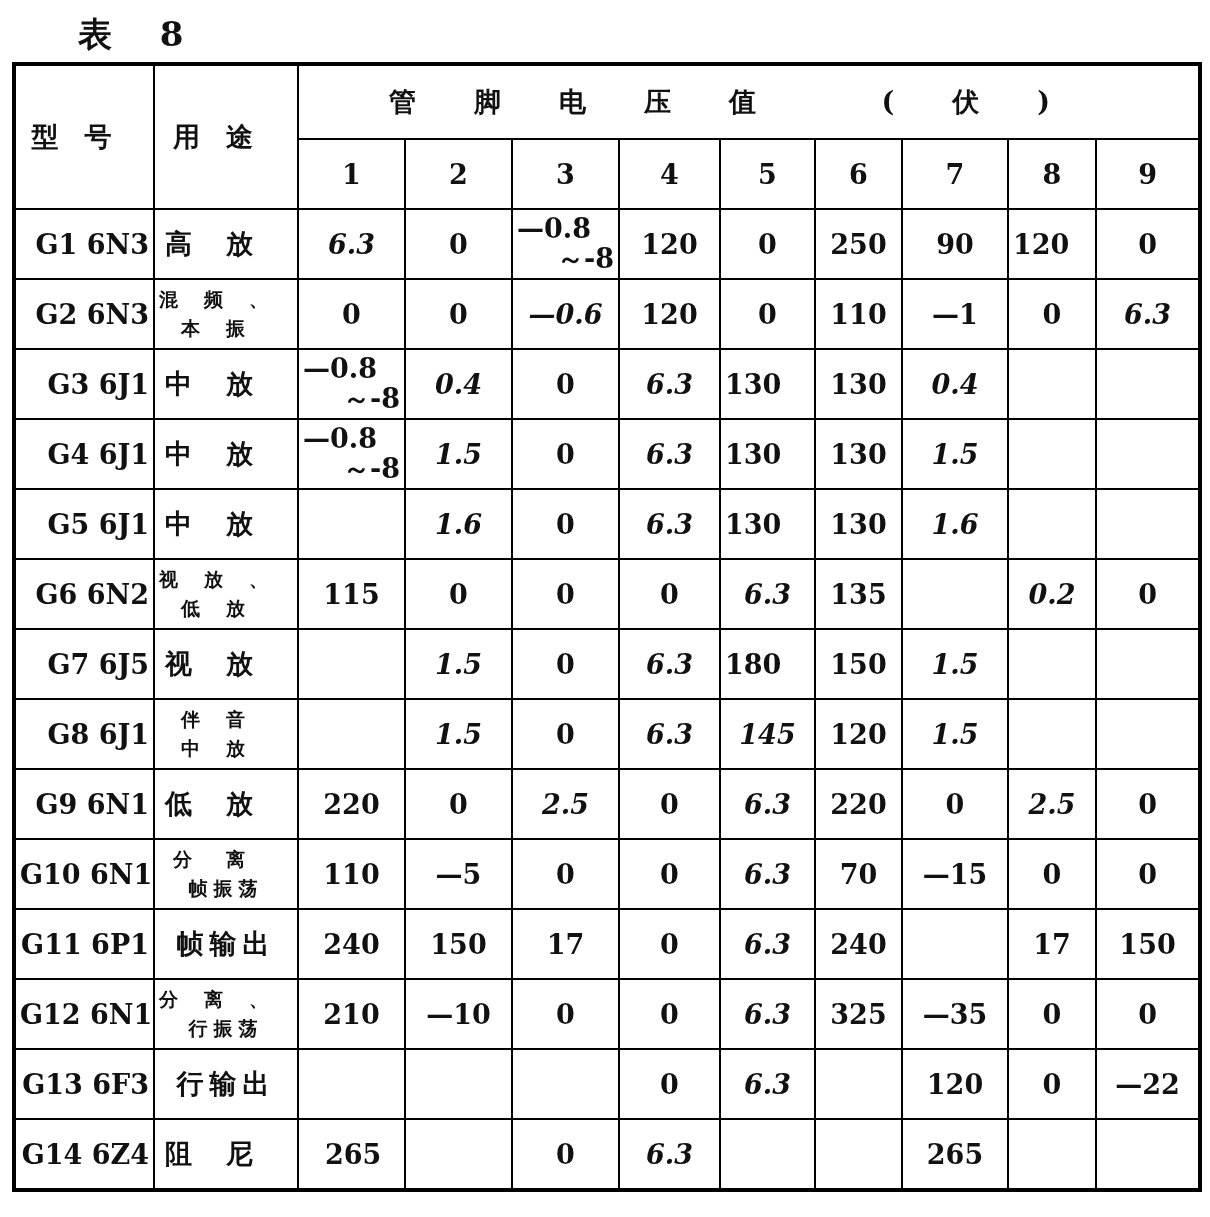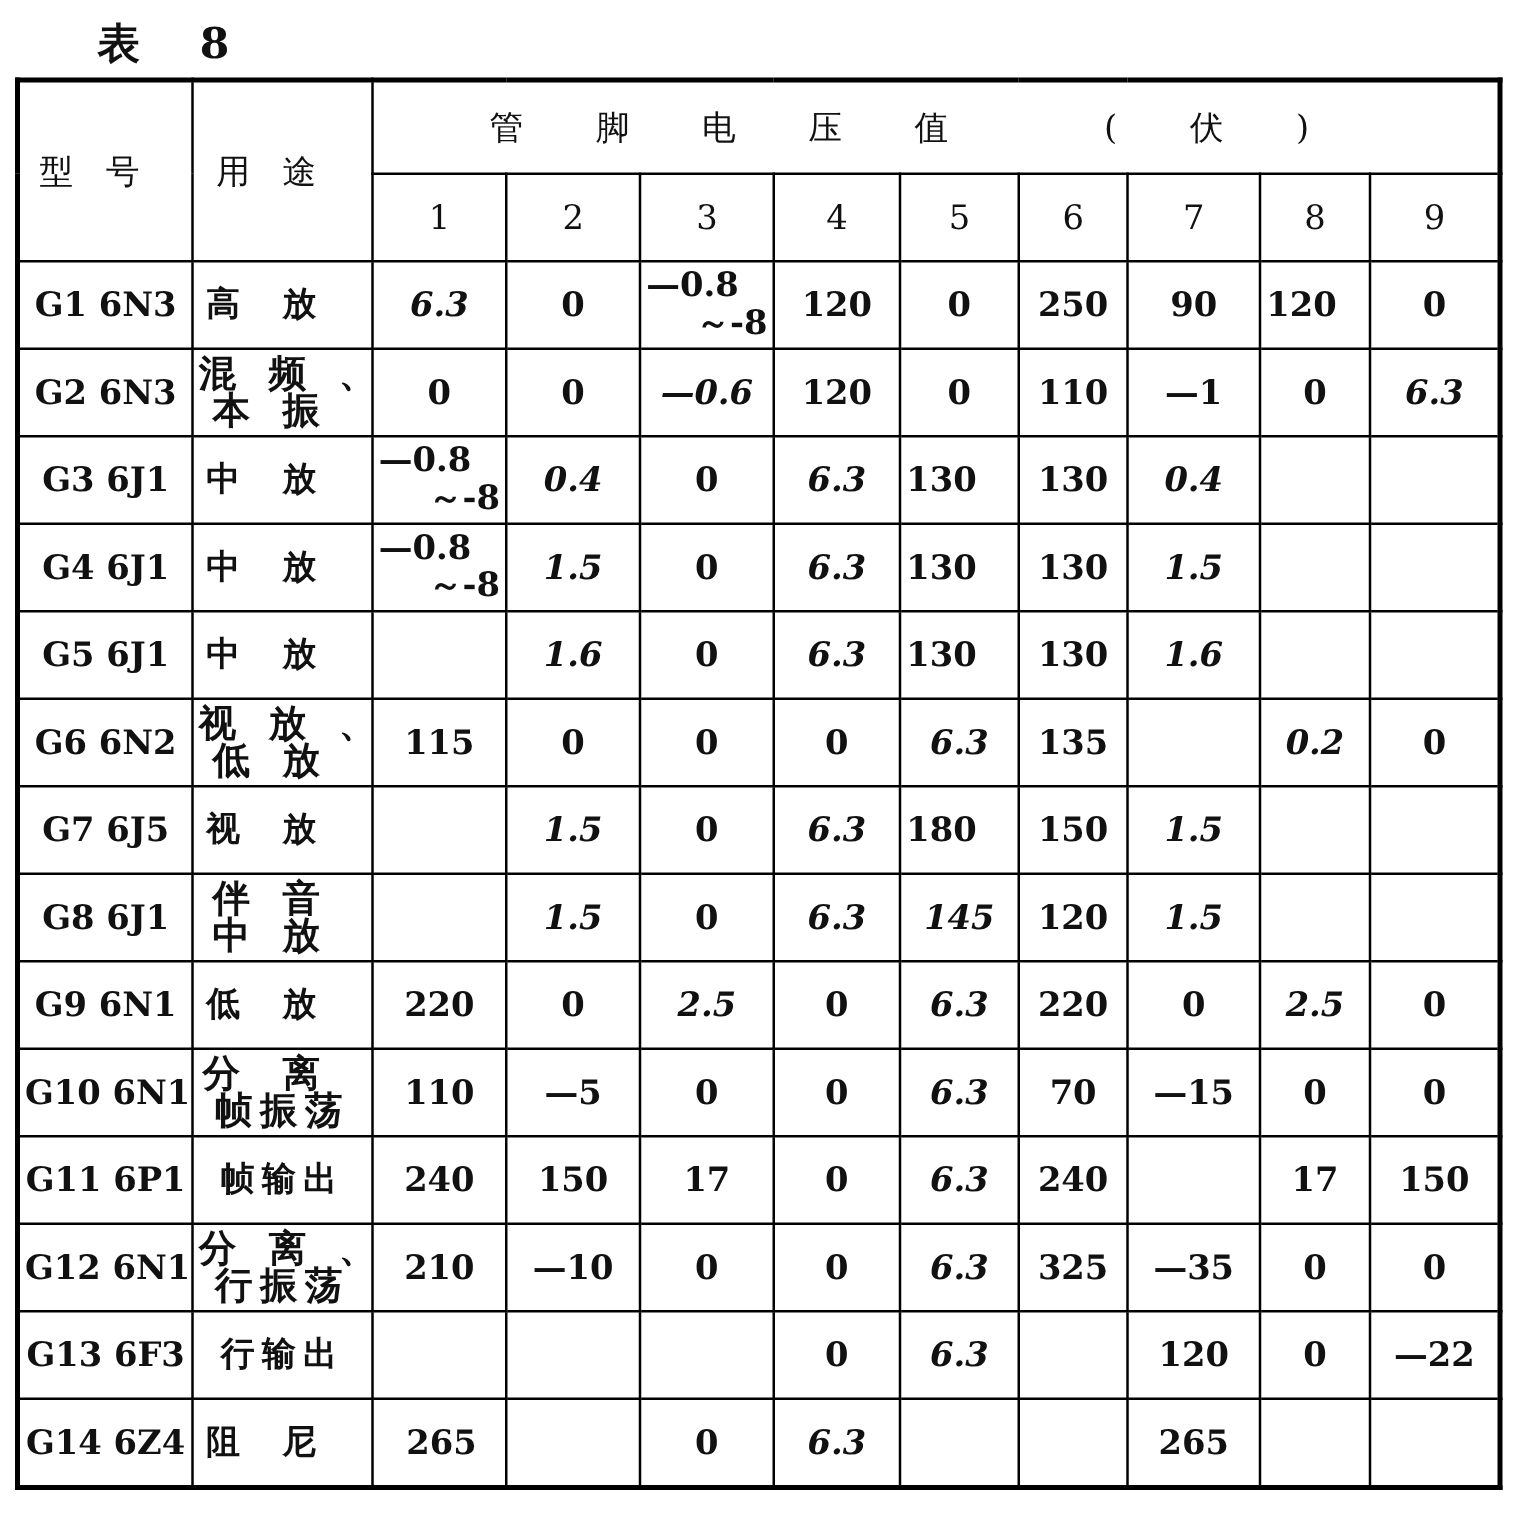--- a/index.html
+++ b/index.html
@@ -5,27 +5,27 @@
   html, body { margin:0; padding:0; background:#ffffff; }
   body { width:1210px; height:1217px; position:relative; overflow:hidden;
          font-family:"DejaVu Serif","Liberation Serif",serif; color:#111; }
   .caption { position:absolute; top:12px; left:0; width:1210px; height:40px; }
   .cap-label { position:absolute; left:78px; top:0; font-size:34px; font-weight:bold; letter-spacing:18px; }
   .cap-title { position:absolute; left:418px; top:0; font-size:27px; font-weight:bold; letter-spacing:1px; }
   table.vt { position:absolute; left:12px; top:62px; border-collapse:collapse;
              border:4px solid #000; table-layout:fixed; width:1186px; }
   table.vt td, table.vt th { border:2px solid #000; padding:0 4px; height:68px;
              font-size:27px; font-weight:bold; vertical-align:middle; white-space:nowrap; }
-  table.vt th { font-weight:normal; }
+  table.vt th { font-weight:bold; }
   .hdr-top { height:72px !important; font-size:28px; letter-spacing:58px; text-align:center; }
   .hdr-pin { height:68px !important; text-align:center; font-size:26px; }
   .hdr-side { font-size:30px; letter-spacing:26px; text-align:center; }
-  td.model { text-align:center; padding-left:2px; font-size:27px;margin-left:24px; }
+  td.model { text-align:right; padding-left:2px; font-size:27px;margin-left:24px; }
   td.usage { text-align:center; font-size:27px; letter-spacing:34px; line-height:30px; }
-  td.usage.two { font-size:30px; letter-spacing:26px; line-height:29px; }
+  td.usage.two { font-size:19px; letter-spacing:26px; line-height:29px; }
   td.usage.tight { letter-spacing:6px; }
   td.v { text-align:center; font-family:"DejaVu Serif","Liberation Serif",serif; }
   td.r { text-align:center; padding-right:2px;font-style:italic; }
   td.l { text-align:left; }
   td.range { line-height:30px; font-size:26px; text-align:right; padding-right:2px; }
   .range .a { display:block; text-align:left; }
   .range .b { display:block; text-align:right; }
 </style>
 </head>
 <body>

